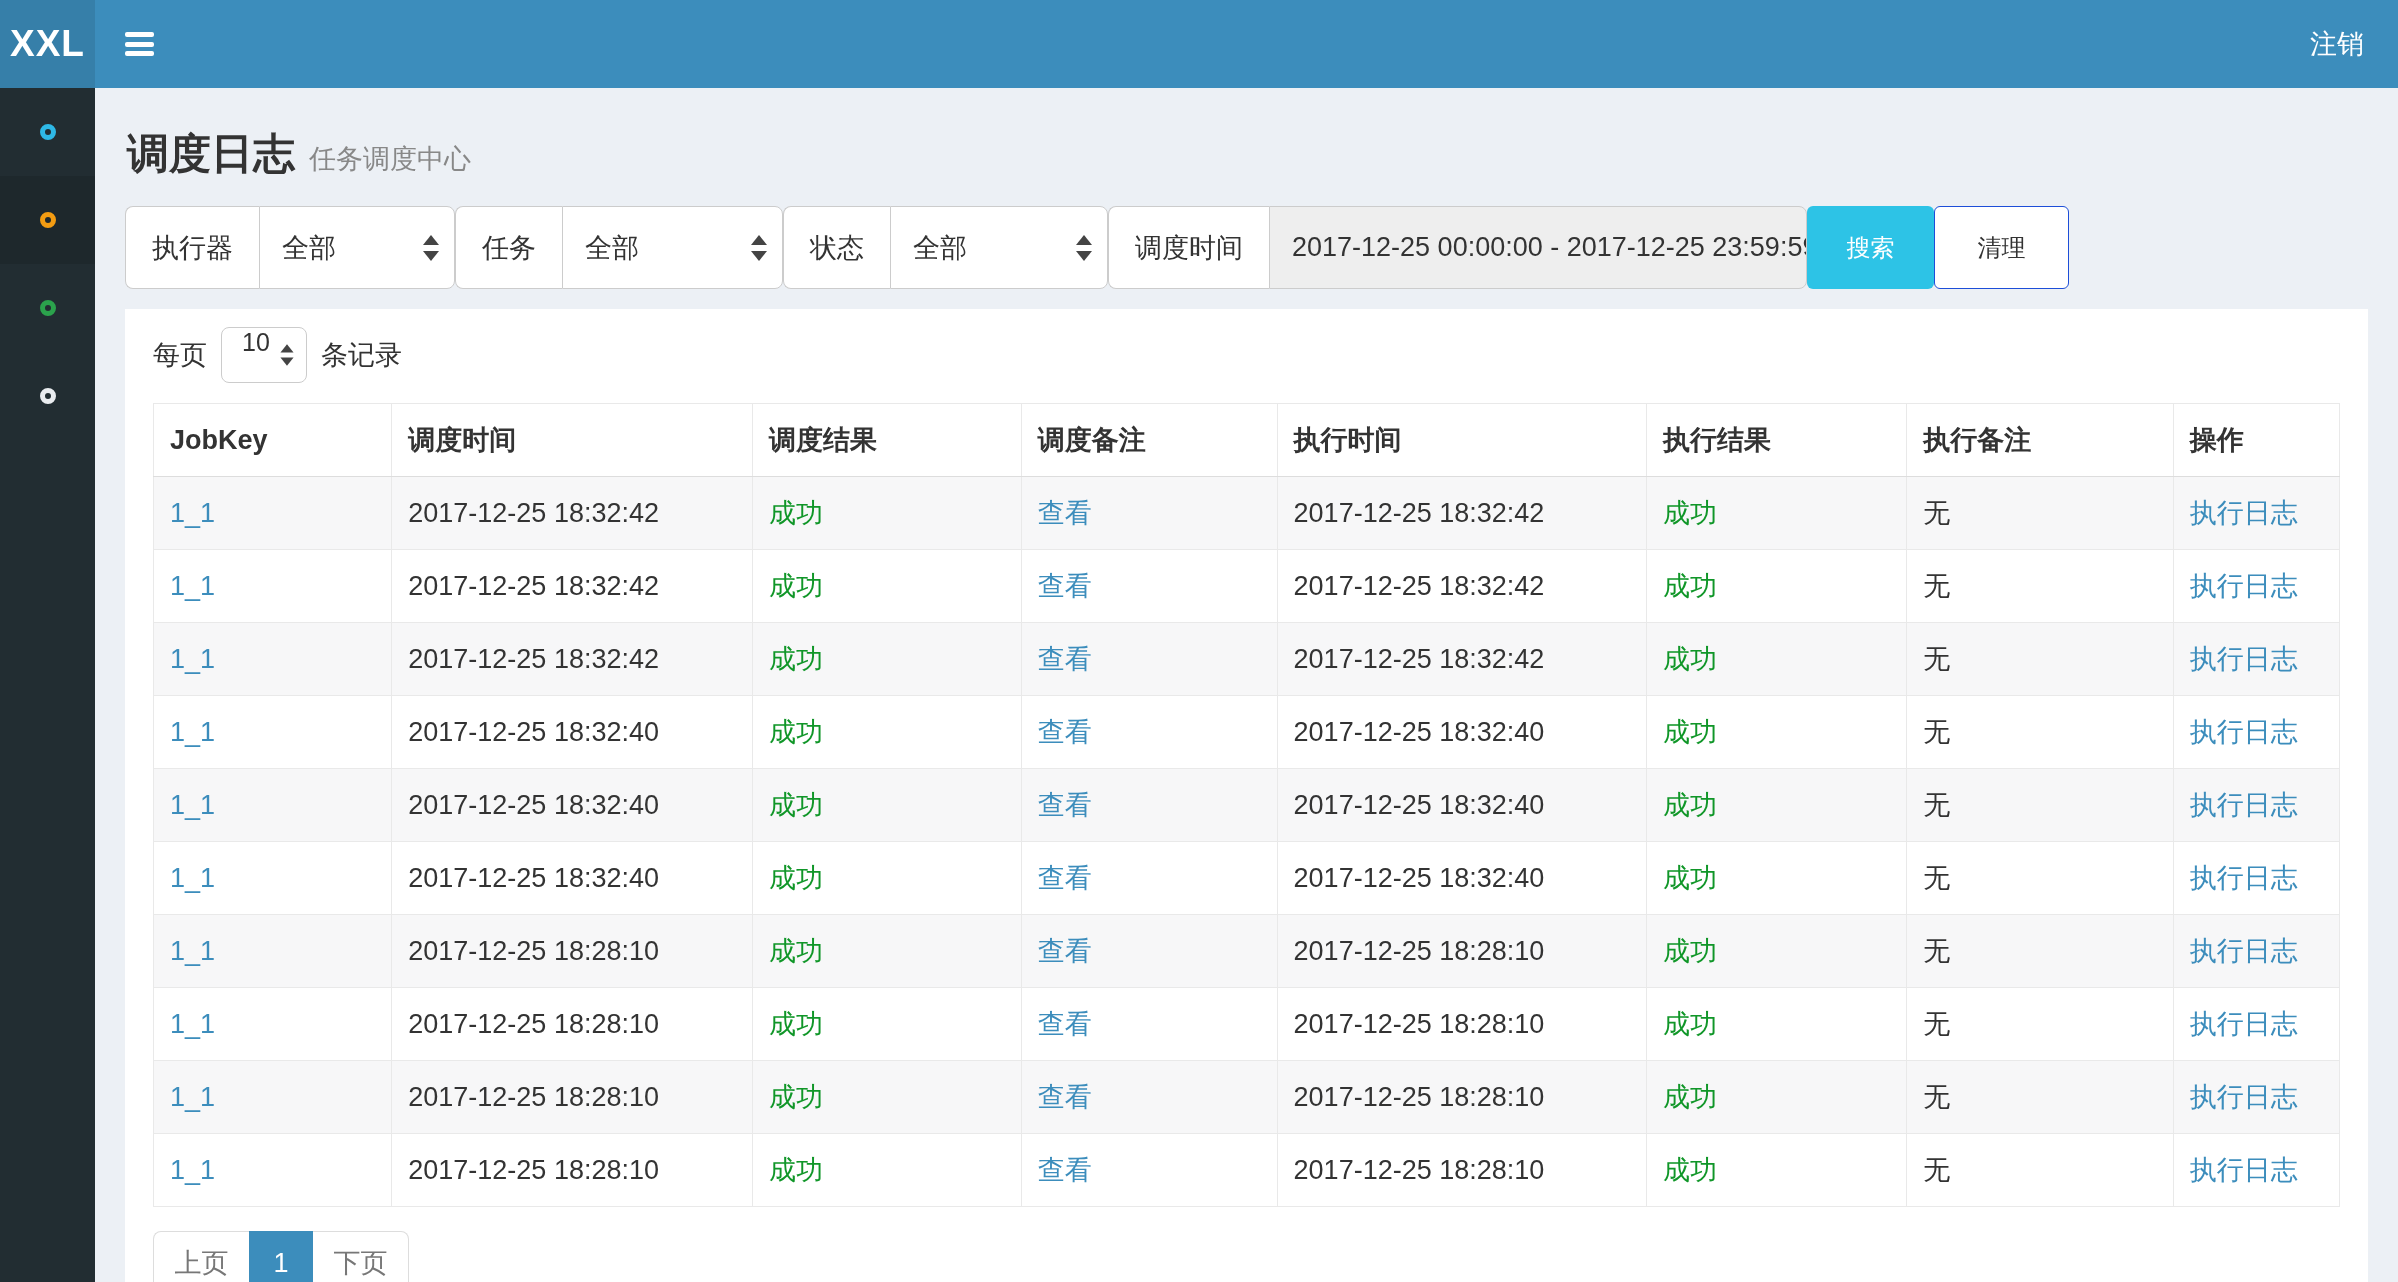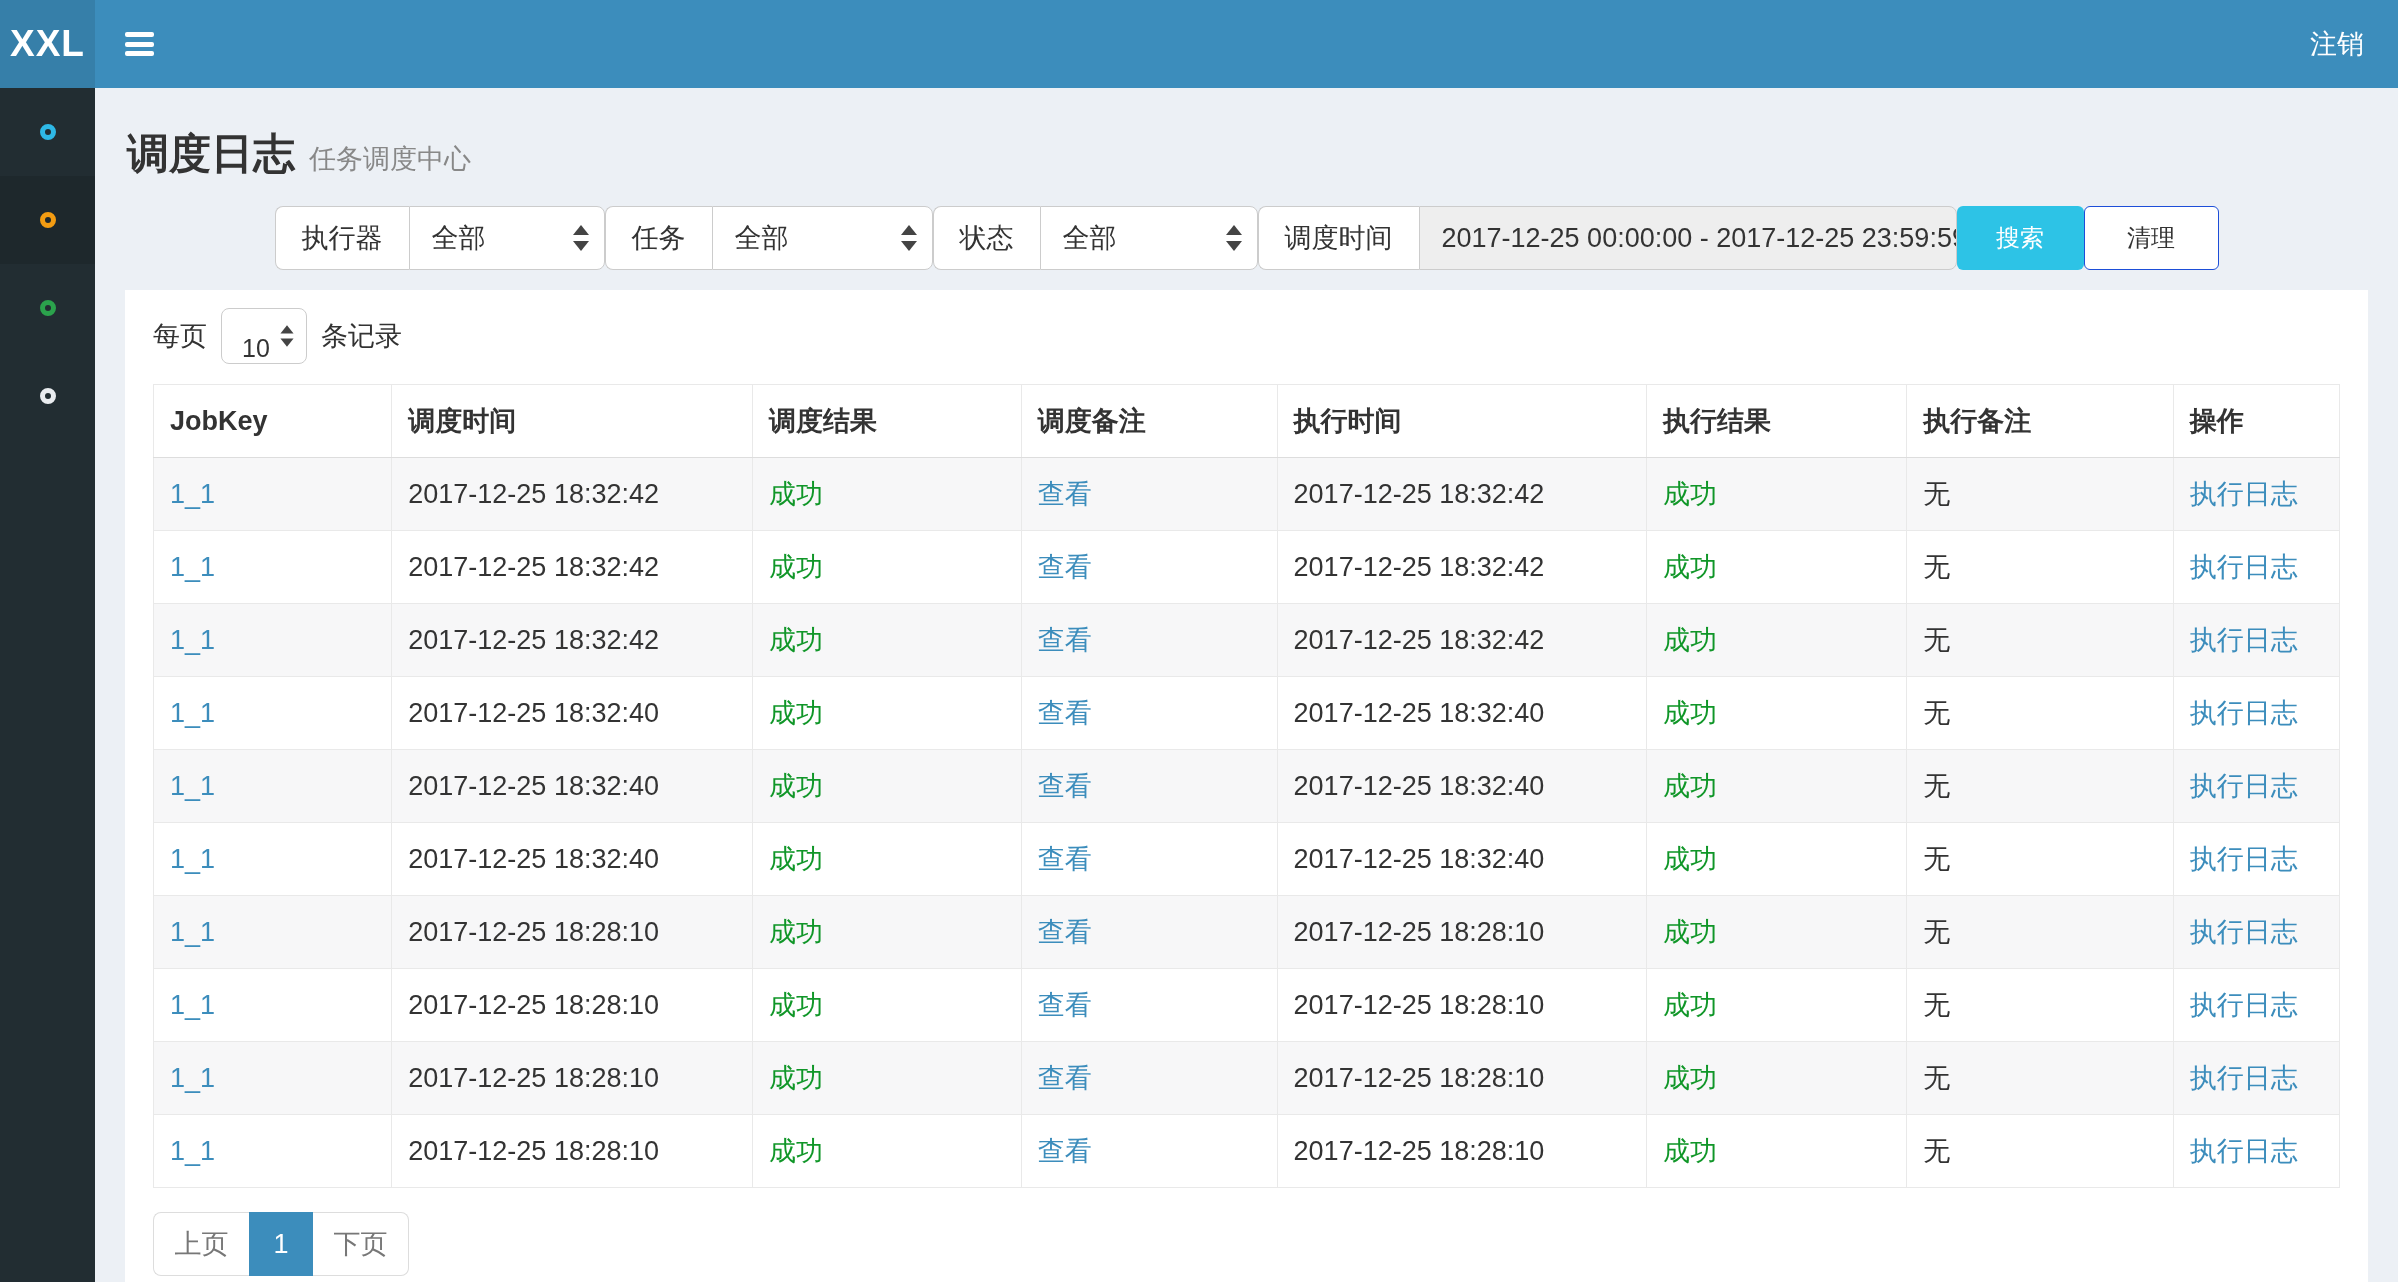--- a/index.html
+++ b/index.html
@@ -32,21 +32,21 @@
   .circle-icon { width:16px; height:16px; border:5px solid #fff; border-radius:50%; }
 
   .content { flex:1; padding:12px 30px; }
 
   
   .page-header { padding:26px 2px 24px 2px; }
   .page-header h1 { font-size:42px; font-weight:700; color:#333; display:inline; }
   .page-header .subtitle { font-size:27px; font-weight:400; color:#888; margin-left:14px; }
 
   
-  .filter-bar { display:flex; justify-content:center; align-items:stretch; height:64px; }
+  .filter-bar { display:flex; justify-content:flex-start; align-items:stretch; height:83px; }
   .input-group { display:flex; }
   .fg1 { width:330px; } .fg2 { width:328px; } .fg3 { width:325px; } .fg4 { width:699px; }
   .ig-addon {
     background:#fff; border:1px solid #ccc; border-right:0;
     border-radius:8px 0 0 8px; display:flex; align-items:center;
     padding:0 26px; font-size:27px; white-space:nowrap;
   }
   .ig-select {
     position:relative; flex:1; background:#fff; border:1px solid #ccc;
     border-radius:0 8px 8px 0; display:flex; align-items:center;
@@ -66,21 +66,21 @@
          font-family:inherit; display:flex; align-items:center; justify-content:center; }
   .btn-search { width:127px; background:var(--search-btn,#2dc3e6); color:#fff; }
   .btn-clear  { width:135px; background:#fff; color:#333; border:1px solid #1d4ed8; }
 
   
   .box { background:#fff; margin-top:20px; padding:18px 28px 24px 28px; min-height:1000px; }
 
   .per-page { display:flex; align-items:center; font-size:27px; margin-bottom:20px; }
   .pp-select {
     position:relative; width:86px; height:56px; border:1px solid #ccc; border-radius:8px;
-    margin:0 14px; display:flex; align-items:flex-end; padding-left:20px; font-size:25px; cursor:pointer;
+    margin:0 14px; display:flex; align-items:flex-start; padding-left:20px; font-size:25px; cursor:pointer;
   }
   .pp-select .spin { right:11px; transform:translateY(-50%) scale(0.82); }
 
   
   table { width:100%; border-collapse:collapse; table-layout:fixed; }
   th, td {
     border:1px solid #e9e9e9; height:73px; padding:0 16px;
     font-size:27px; text-align:left; overflow:hidden; white-space:nowrap;
   }
   th { font-weight:700; color:#333; border-bottom-color:#dddddd; }

